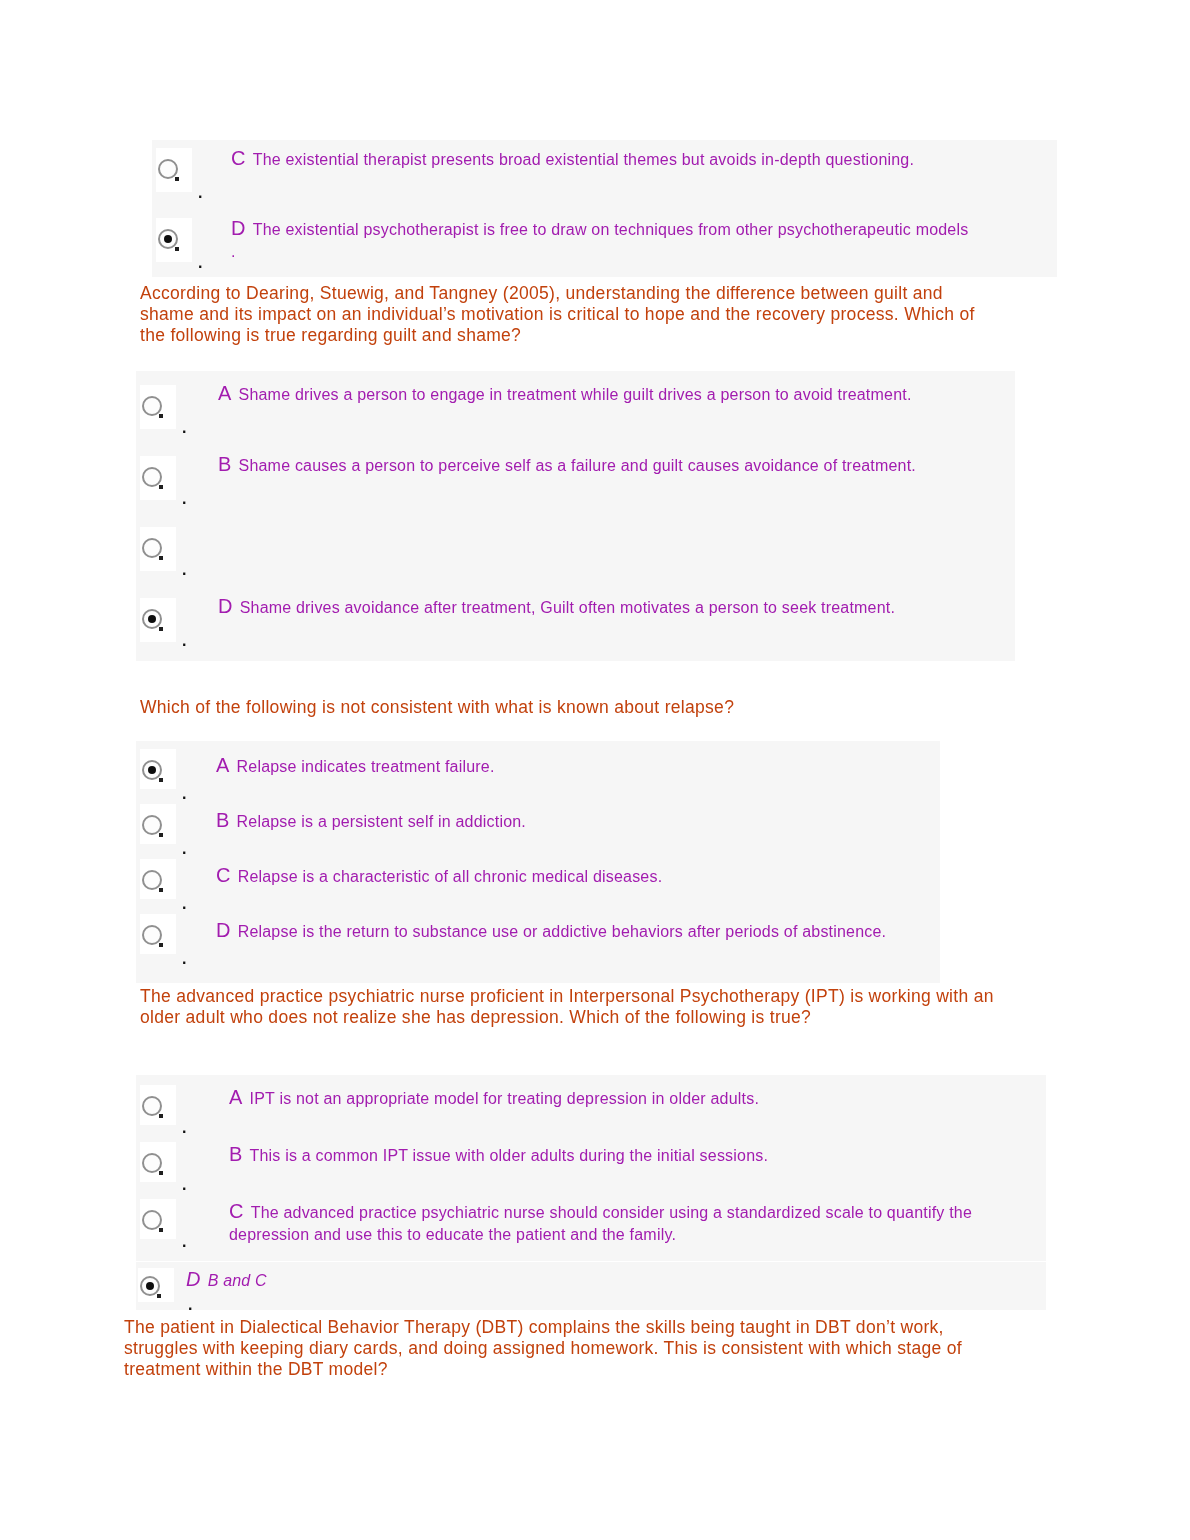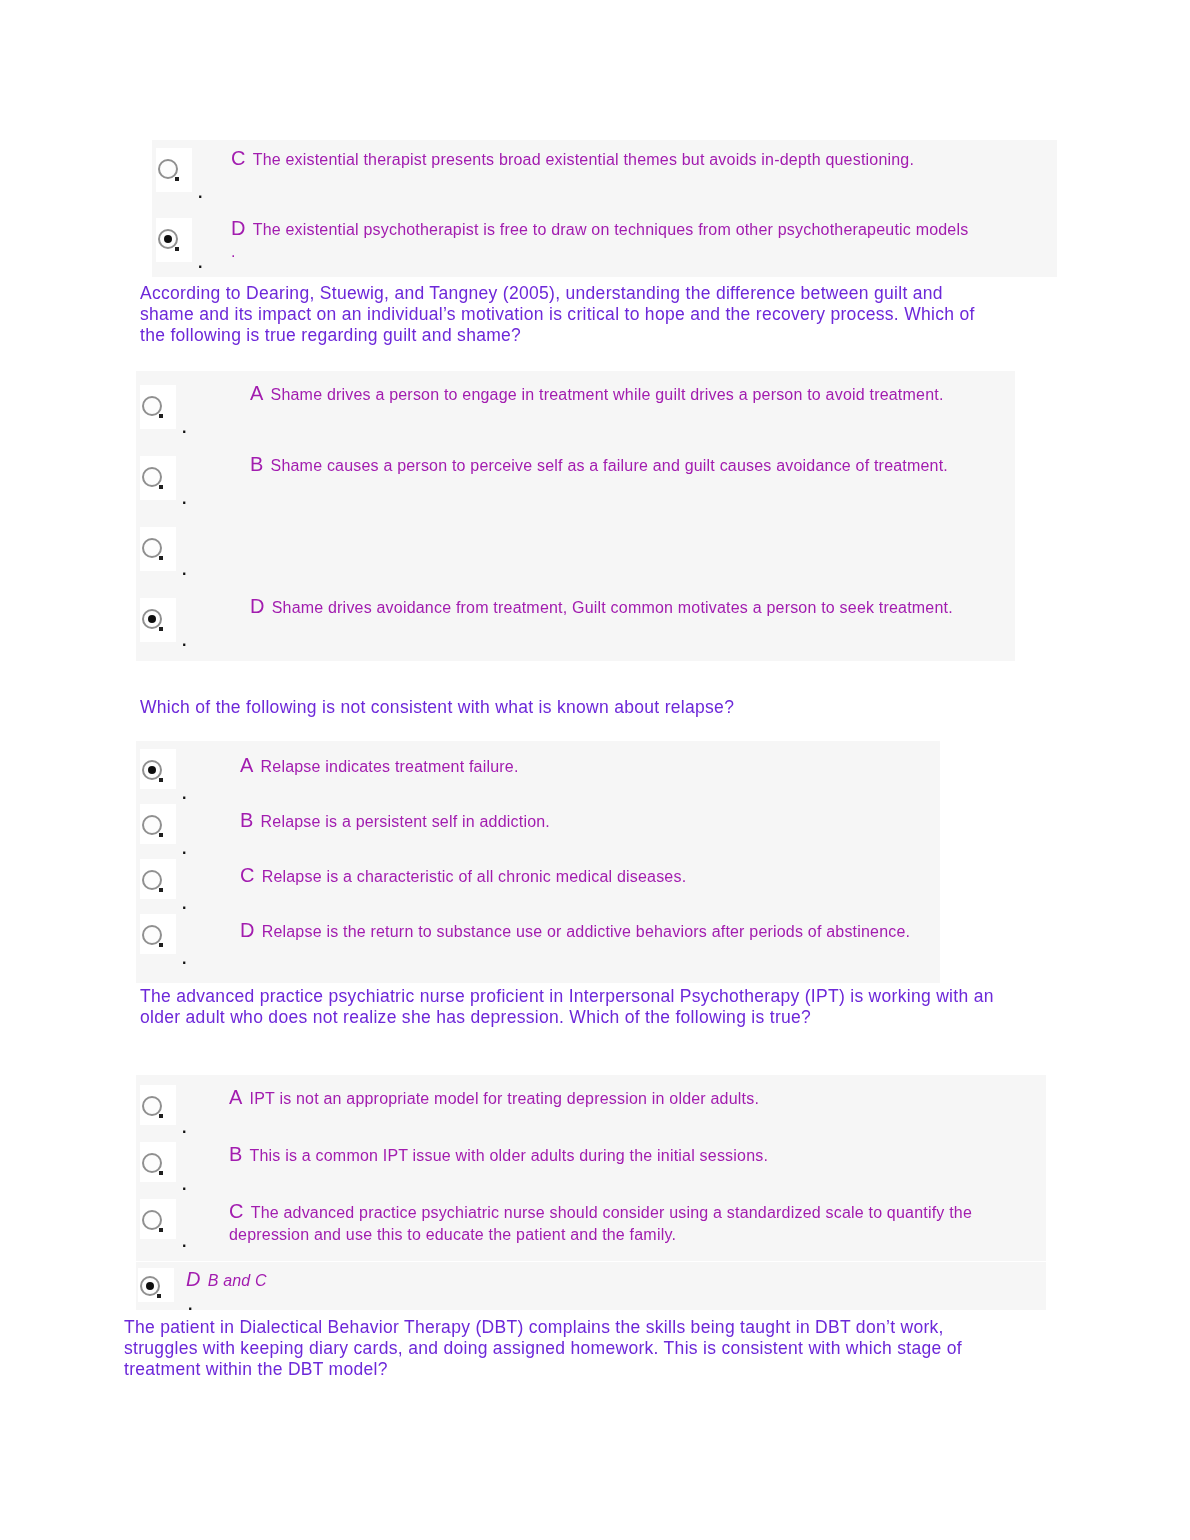--- a/index.html
+++ b/index.html
@@ -5,21 +5,21 @@
   html,body{margin:0;padding:0;}
   body{
     width:1190px;height:1540px;position:relative;overflow:hidden;
     background:#ffffff;
     font-family:"Liberation Sans",sans-serif;
   }
   .abs{position:absolute;}
   
   .qtext{
     font-size:17.5px;line-height:21px;letter-spacing:0.3px;
-    color:#6d28d9;width:860px;
+    color:#c2410c;width:860px;
   }
   
   .opt-block{background:#f6f6f6;overflow:hidden;}
   .opt-row{display:flex;align-items:flex-start;}
   .left-col{position:relative;flex:0 0 auto;}
   .radio-cell{
     width:36px;height:44px;background:#ffffff;margin-left:4px;
     position:relative;cursor:pointer;
   }
   .radio-circle{
@@ -46,27 +46,27 @@
 
   
   .b0{left:152px;top:140px;width:905px;height:137px;}
   .b0 .left-col{width:79px;}
   .b0 .opt-text{width:745px;}
   .b0 .opt-row{min-height:70px;}
   .b0 .radio-cell{margin-top:8px;}
 
   .b2{left:136px;top:371px;width:879px;height:286px;padding-top:4px;}
   .b2 .left-col{width:82px;}
-  .b2 .opt-text{width:745px;margin-left:32px;}
+  .b2 .opt-text{width:745px;}
   .b2 .opt-row{min-height:71px;}
   .b2 .radio-cell{margin-top:10px;}
 
   .b3{left:136px;top:741px;width:804px;height:236px;padding-top:6px;}
   .b3 .left-col{width:80px;}
-  .b3 .opt-text{width:700px;margin-left:24px;}
+  .b3 .opt-text{width:700px;}
   .b3 .opt-row{min-height:55px;}
   .b3 .radio-cell{margin-top:2px;height:40px;}
   .b3 .period{top:42px;}
 
   .b4{left:136px;top:1075px;width:910px;height:182px;padding-top:4px;}
   .b4 .left-col{width:93px;}
   .b4 .opt-text{width:760px;}
   .b4 .opt-row{min-height:57px;}
   .b4 .radio-cell{margin-top:6px;height:40px;}
   .b4 .period{top:44px;}
@@ -147,21 +147,21 @@
       </div>
     </div>
     <div class="opt-row">
       <div class="left-col">
         <div class="radio-cell selected">
           <span class="radio-circle"></span>
         </div>
         <span class="period">.</span>
       </div>
       <div class="opt-text">
-        <span class="opt-letter">D</span><span>Shame drives avoidance from treatment, Guilt common motivates a person to seek treatment.</span>
+        <span class="opt-letter">D</span><span>Shame drives avoidance after treatment, Guilt often motivates a person to seek treatment.</span>
       </div>
     </div>
   </div>
 
   <div class="abs qtext q2">Which of the following is not consistent with what is known about relapse?</div>
 
   <div class="abs opt-block b3">
     <div class="opt-row">
       <div class="left-col">
         <div class="radio-cell selected">

